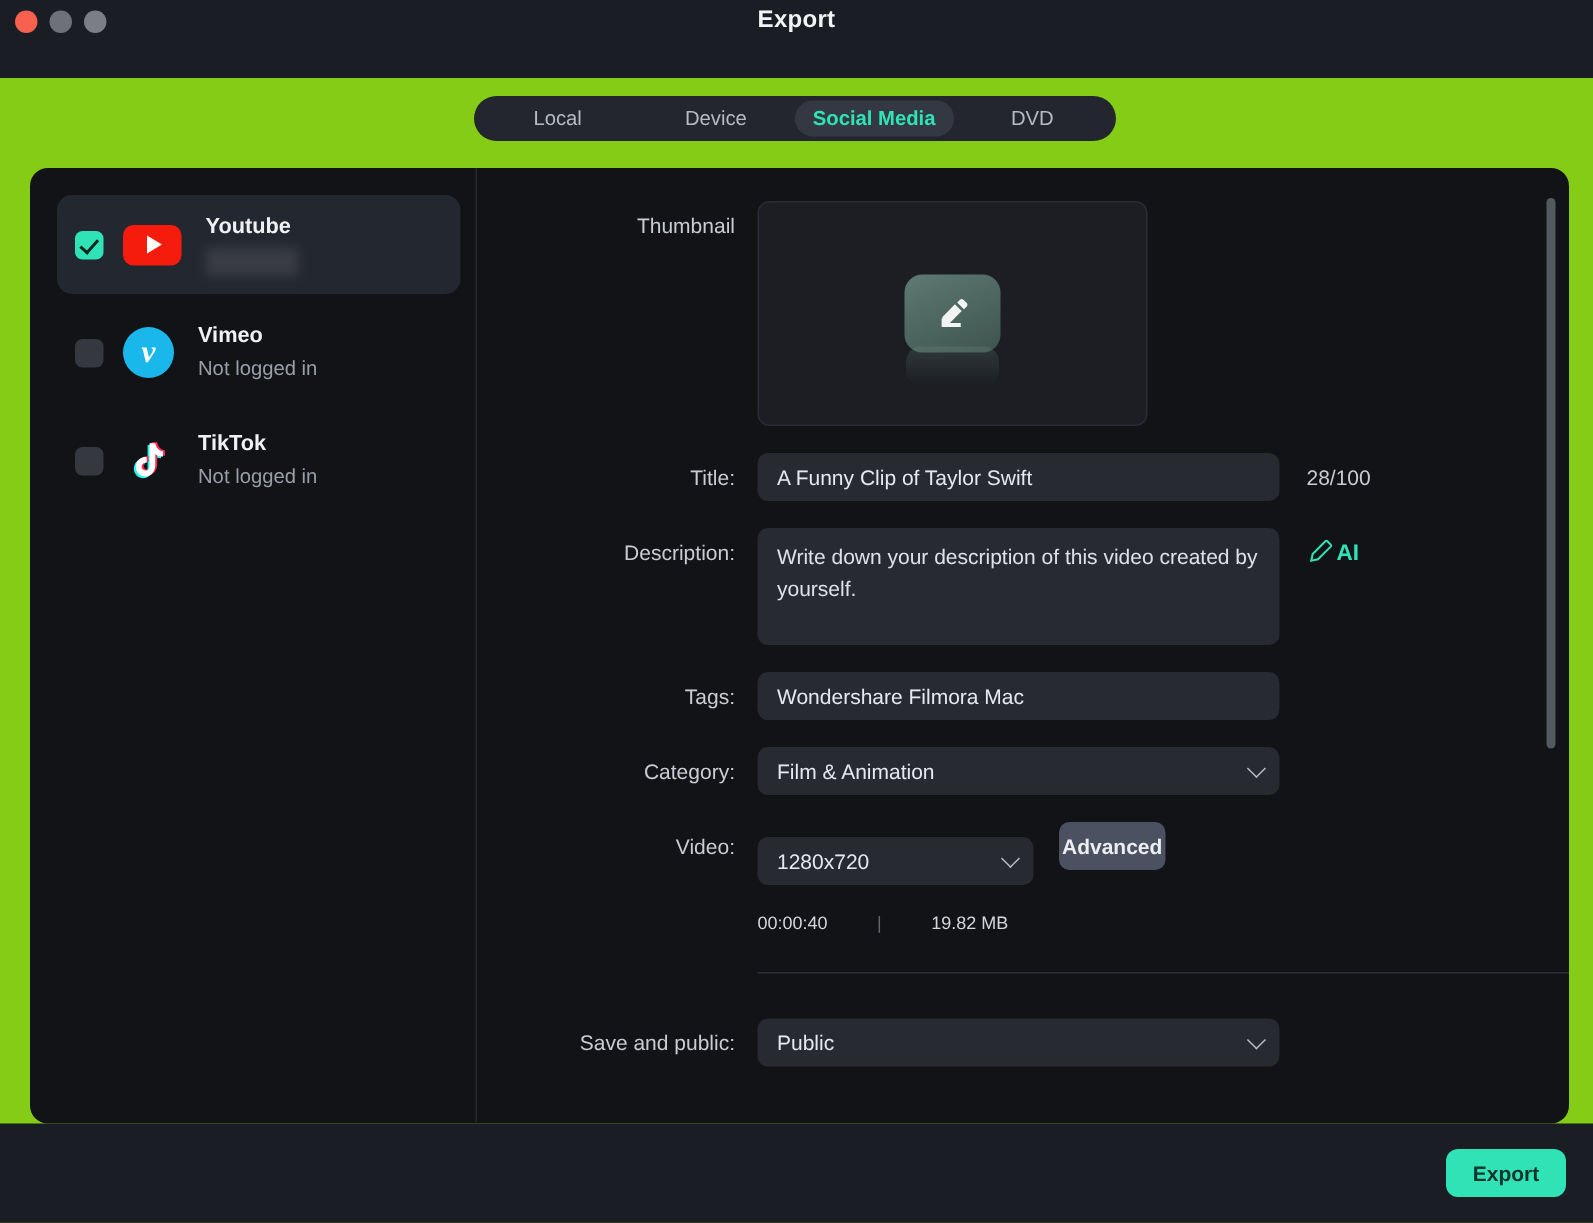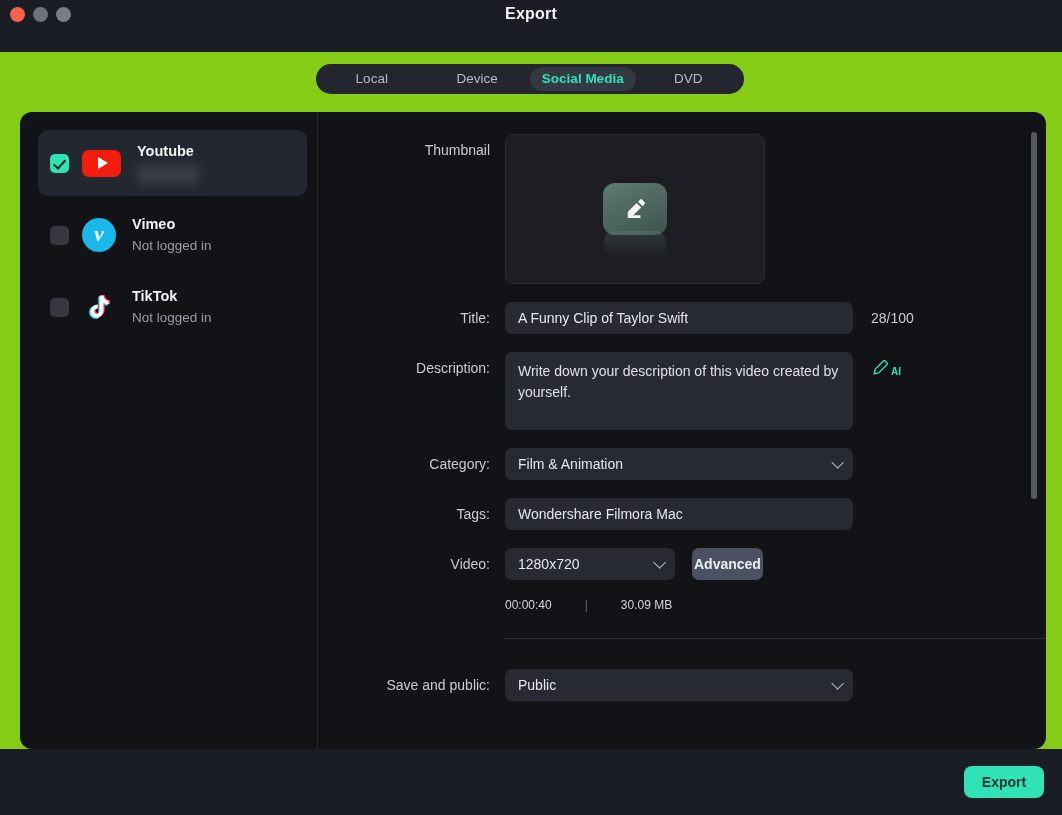--- a/index.html
+++ b/index.html
@@ -124,27 +124,27 @@
     border: none; outline: none; font-family: inherit;
     display: flex; align-items: center; cursor: text;
   }
   .counter { color: #c9ccd3; font-size: 14px; line-height: 32px; margin-left: 18px; white-space: nowrap; }
   .textarea {
     width: 348px; height: 78px; border-radius: 7px; background: #272a31;
     color: #dfe1e6; font-size: 14px; padding: 9px 13px; line-height: 21px;
     cursor: text;
   }
   .ai-icon { margin-left: 18px; margin-top: 6px; display: flex; align-items: flex-end; cursor: pointer; }
-  .ai-icon span { color: #2fe3b7; font-size: 10px; font-weight: bold; margin-left: 1px; }
+  .ai-icon span { color: #2fe3b7; font-size: 15px; font-weight: bold; margin-left: 1px; }
   .select {
     width: 348px; height: 32px; border-radius: 7px; background: #272a31;
     color: #e6e8ec; font-size: 14px; padding: 0 13px; line-height: 32px;
     display: flex; align-items: center; justify-content: space-between; cursor: pointer;
   }
-  .select.sm { width: 170px; }
+  .select.sm { width: 184px; margin-top: 10px; }
   .chev { width: 9px; height: 9px; border: solid #b9bcc4; border-width: 0 1.7px 1.7px 0;
           transform: rotate(45deg) translateY(-3px); flex: none; }
   .btn-adv {
     height: 32px; border-radius: 7px; background: #4b5160; color: #eceef2;
     font-size: 14px; font-weight: bold; padding: 0 2px; line-height: 32px;
     margin-left: 17px; cursor: pointer; white-space: nowrap;
   }
   .gap { margin-left: 15px; }
   .meta { color: #d3d6db; font-size: 12px; display: flex; align-items: center; gap: 33px; }
   .meta .bar { color: #63666e; }
@@ -260,47 +260,47 @@
         <div class="textarea">Write down your description of this video created by yourself.</div>
         <div class="ai-icon">
           <svg width="19" height="19" viewBox="0 0 24 24">
             <path d="M19 5l-1.4-1.4c-.5-.5-1.2-.5-1.7 0L5.2 14.3 4 20l5.7-1.2L20.4 8.1c.5-.5.5-1.2 0-1.7z" fill="none" stroke="#2fe3b7" stroke-width="1.7"></path>
           </svg>
           <span>AI</span>
         </div>
       </div>
 
       <div class="row">
+        <div class="lbl">Tags:</div>
+        <div class="field">Wondershare Filmora Mac</div>
+      </div>
+
+      <div class="row">
         <div class="lbl">Category:</div>
         <div class="select">
           <span>Film &amp; Animation</span>
           <i class="chev"></i>
         </div>
       </div>
 
       <div class="row">
-        <div class="lbl">Tags:</div>
-        <div class="field">Wondershare Filmora Mac</div>
-      </div>
-
-      <div class="row">
         <div class="lbl">Video:</div>
         <div class="select sm">
           <span>1280x720</span>
           <i class="chev"></i>
         </div>
         <div class="btn-adv">Advanced</div>
       </div>
 
       <div class="row">
         <div class="lbl"></div>
         <div class="meta">
           <span>00:00:40</span>
           <span class="bar">|</span>
-          <span>30.09 MB</span>
+          <span>19.82 MB</span>
         </div>
       </div>
 
       <div class="divider"></div>
 
       <div class="row" style="margin-top:30px">
         <div class="lbl">Save and public:</div>
         <div class="select">
           <span>Public</span>
           <i class="chev"></i>

